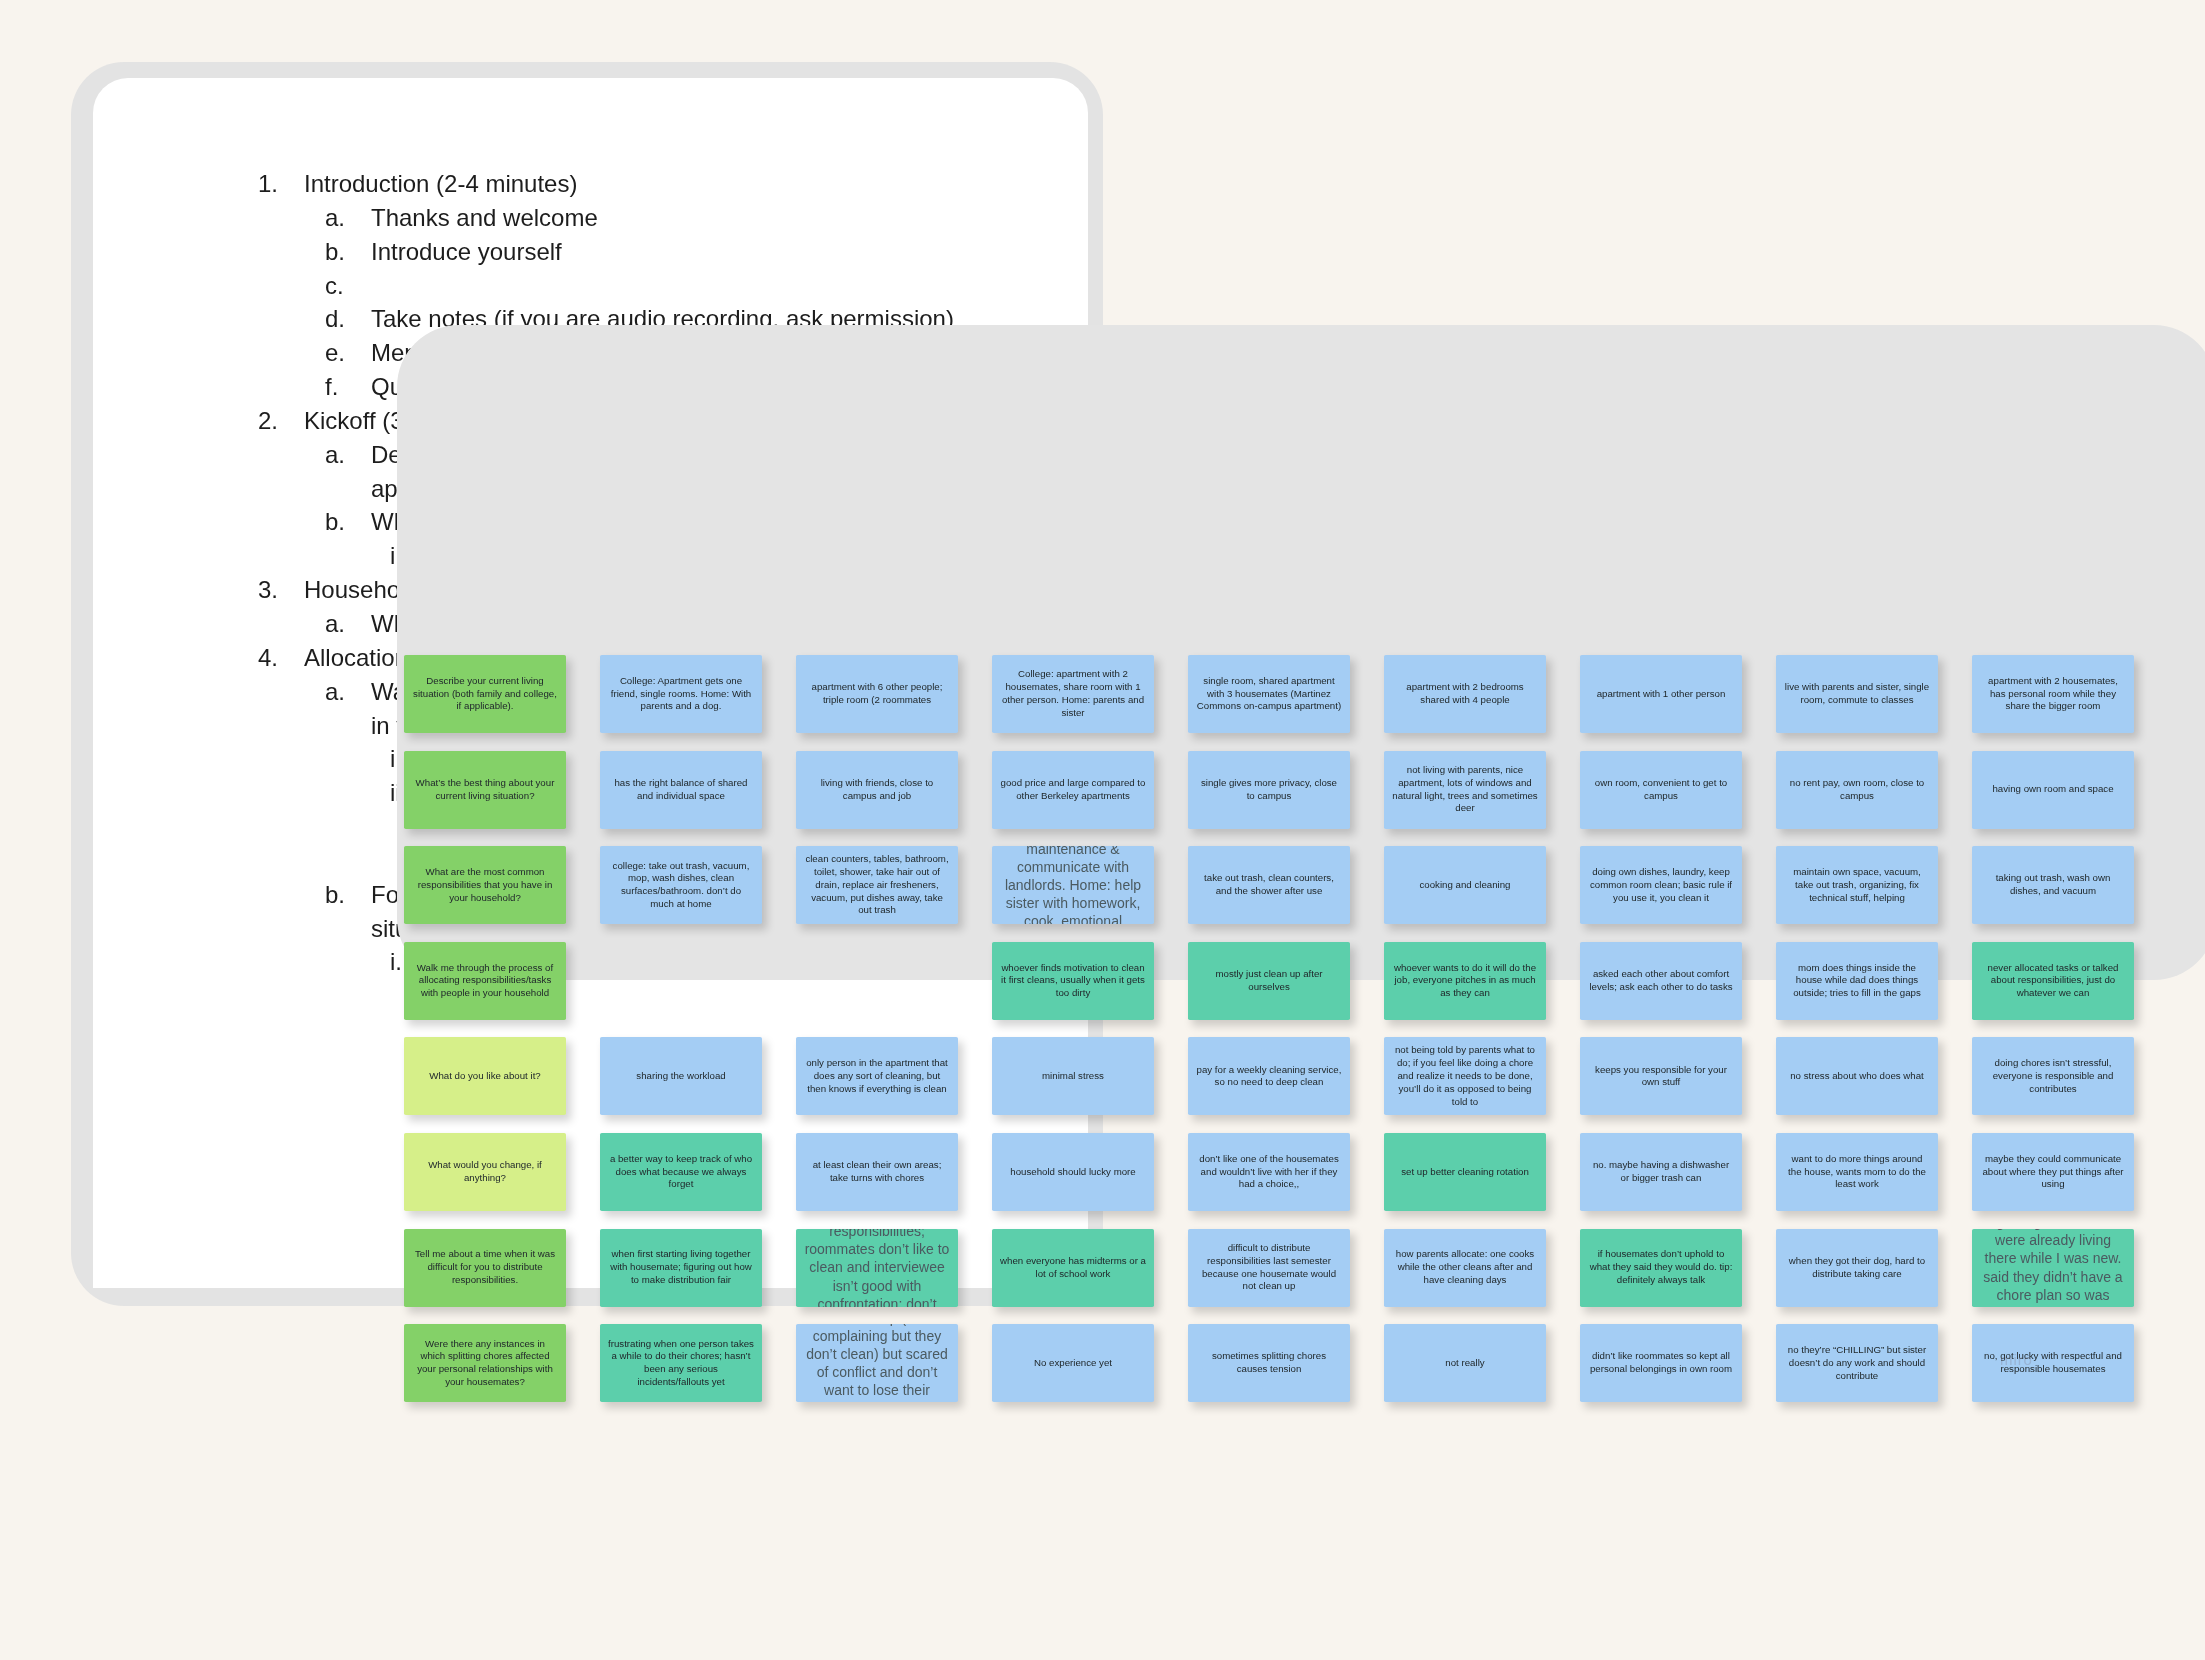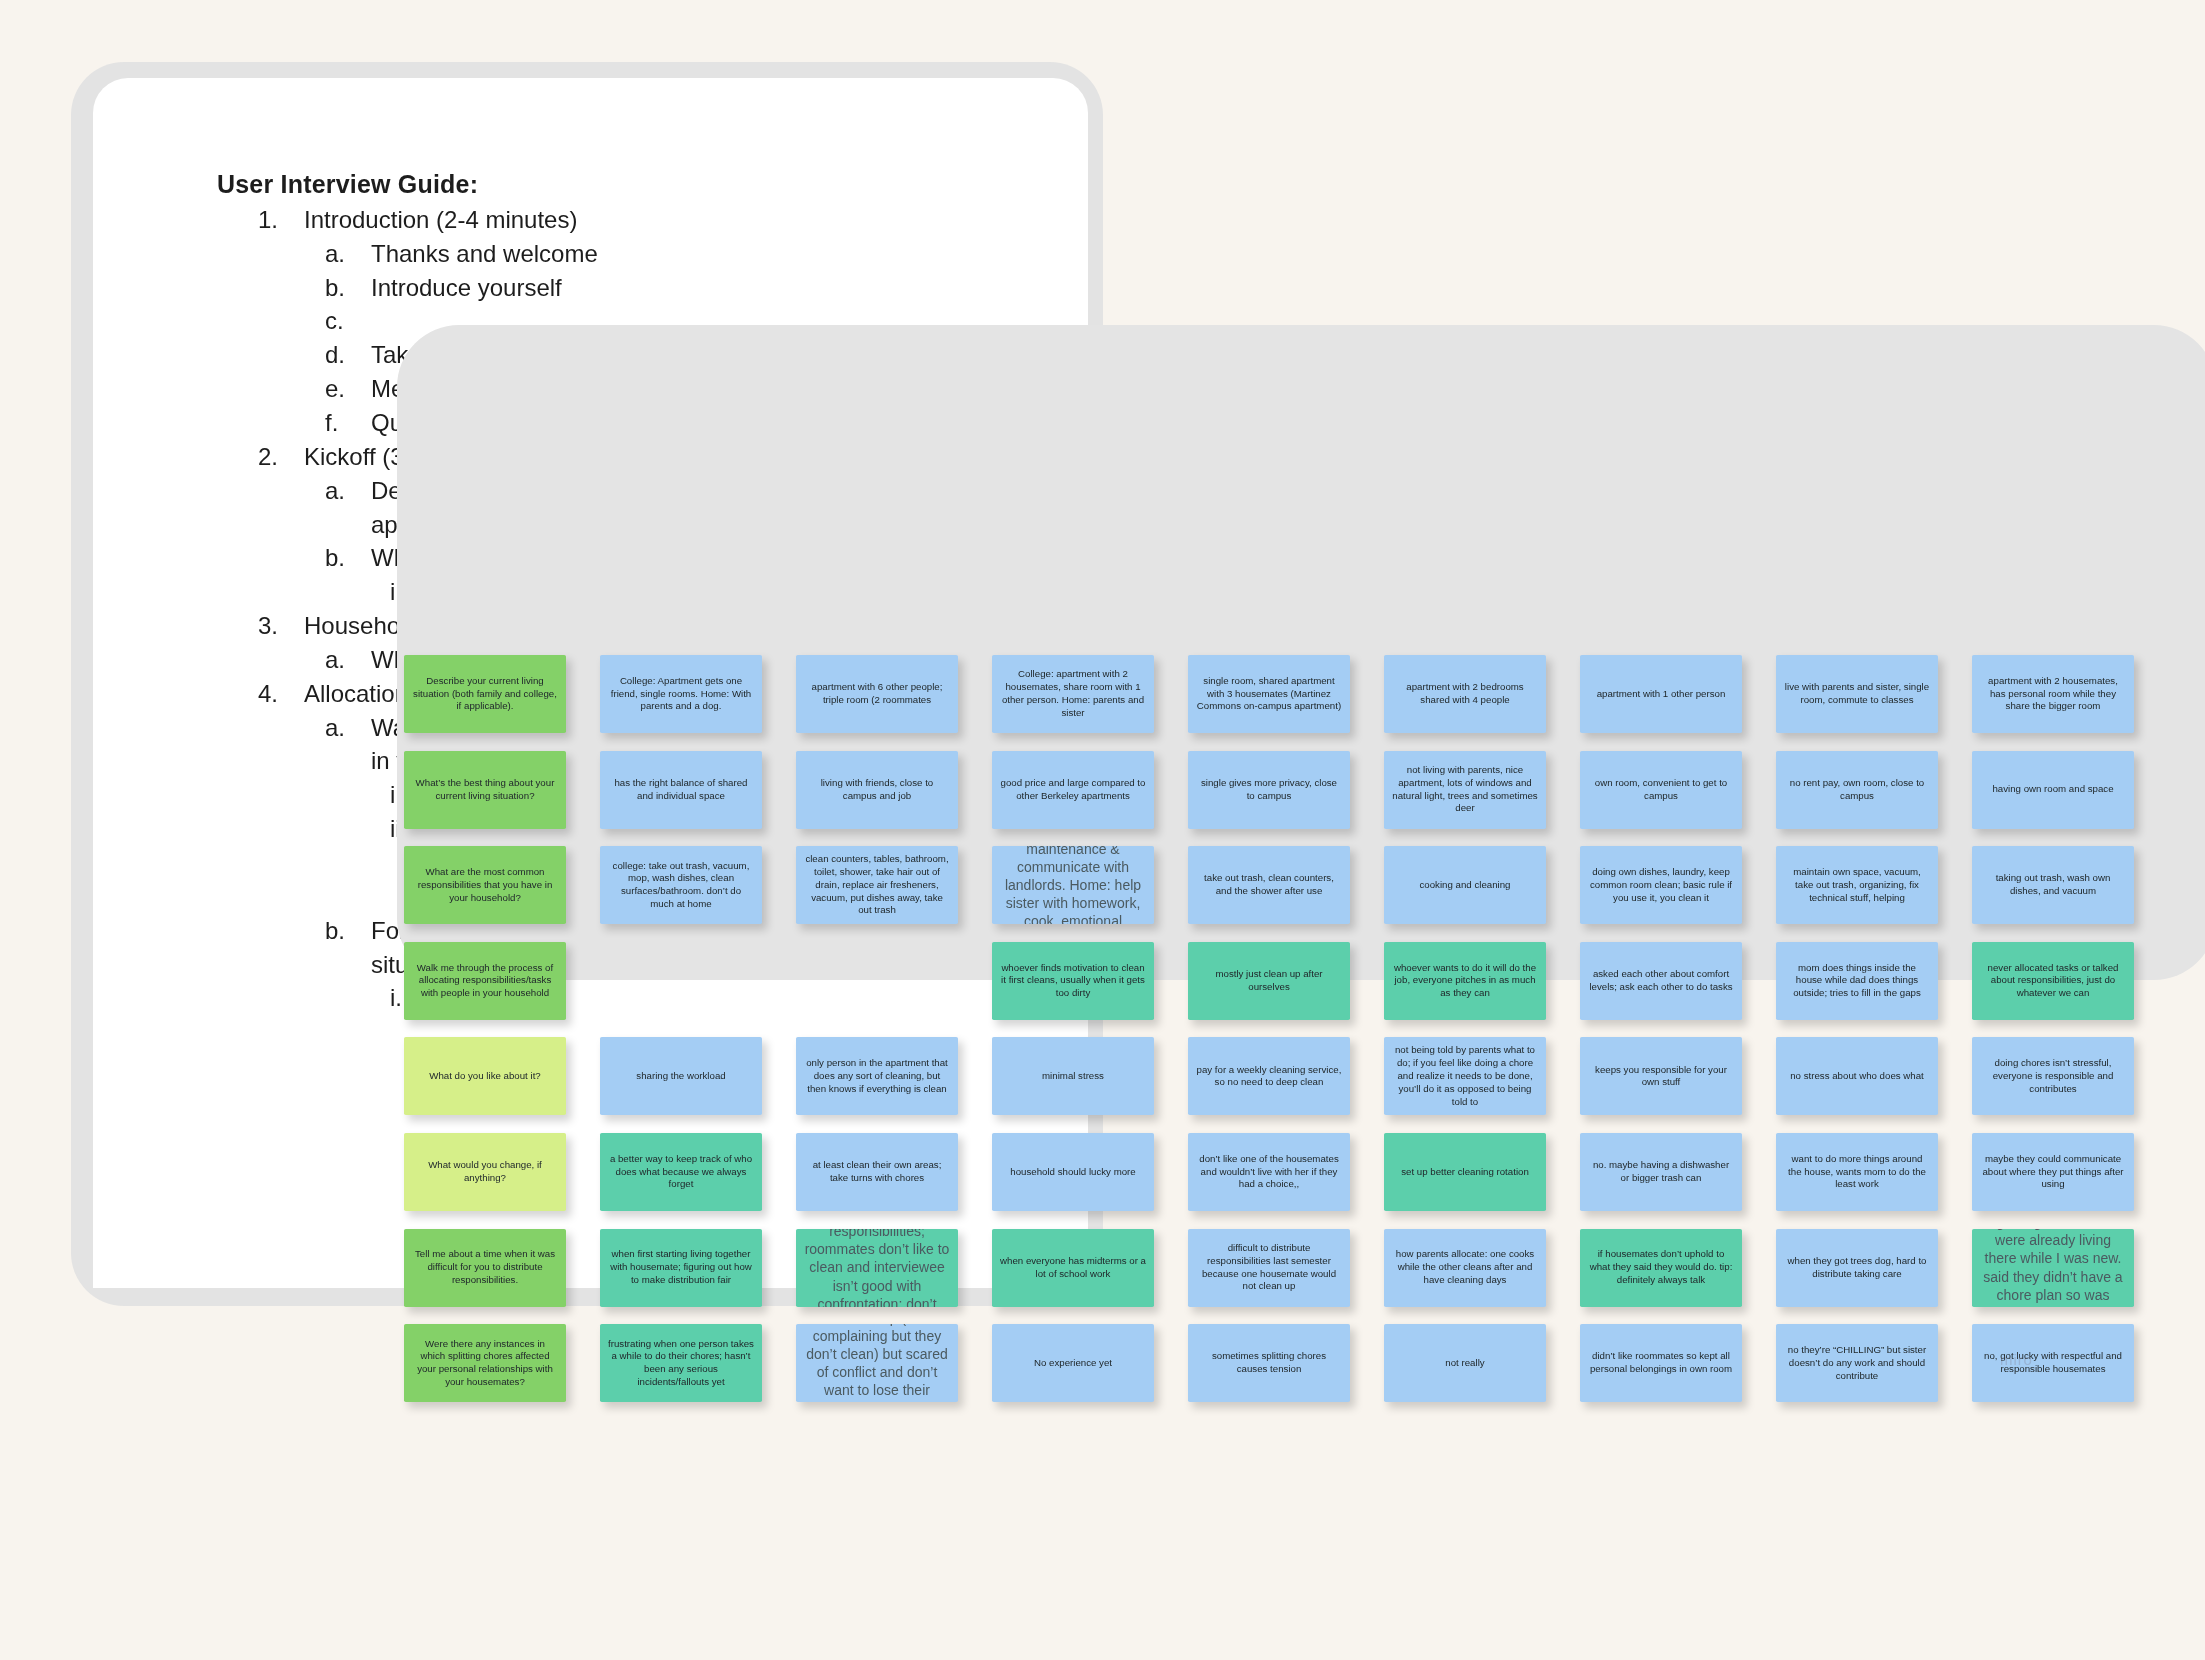--- a/index.html
+++ b/index.html
@@ -89,21 +89,20 @@
     font-family:"Liberation Sans", sans-serif;
     pointer-events:none;
   }
 </style>
 </head>
 <body>
 
 <div id="doc-panel"></div>
 <div id="doc-card">
   <div id="doc-body">
-    <div class="doc-title">User Interview Guide:</div>
 
   <div class="doc-line lvl1">
         <span class="marker">1.</span>
         <span class="cont">Introduction (2-4 minutes)</span>
       </div>
       <div class="doc-line lvl2">
         <span class="marker">a.</span>
         <span class="cont">Thanks and welcome</span>
       </div>
       <div class="doc-line lvl2">
@@ -376,21 +375,21 @@
     <div class="note blue">
       <span class="txt">difficult to distribute responsibilities last semester because one housemate would not clean up</span>
     </div>
     <div class="note blue">
       <span class="txt">how parents allocate: one cooks while the other cleans after and have cleaning days</span>
     </div>
     <div class="note teal">
       <span class="txt">if housemates don’t uphold to what they said they would do. tip: definitely always talk</span>
     </div>
     <div class="note blue">
-      <span class="txt">when they got trees dog, hard to distribute taking care</span>
+      <span class="txt">when they got their dog, hard to distribute taking care</span>
     </div>
     <div class="note teal tiny">
       <span class="txt">difficult in the beginning; housemates were already living there while I was new. said they didn’t have a chore plan so was worrying but it worked out</span>
     </div>
     <div class="note green">
       <span class="txt">Were there any instances in which splitting chores affected your personal relationships with your housemates?</span>
     </div>
     <div class="note teal">
       <span class="txt">frustrating when one person takes a while to do their chores; hasn’t been any serious incidents/fallouts yet</span>
     </div>

